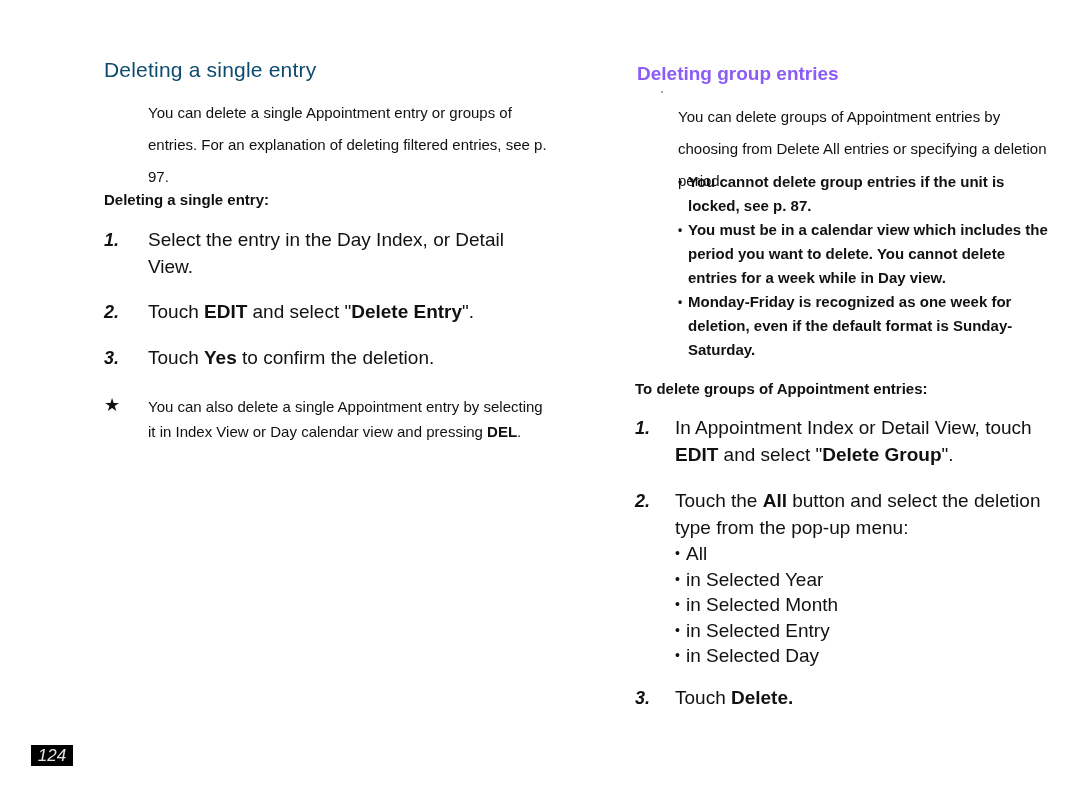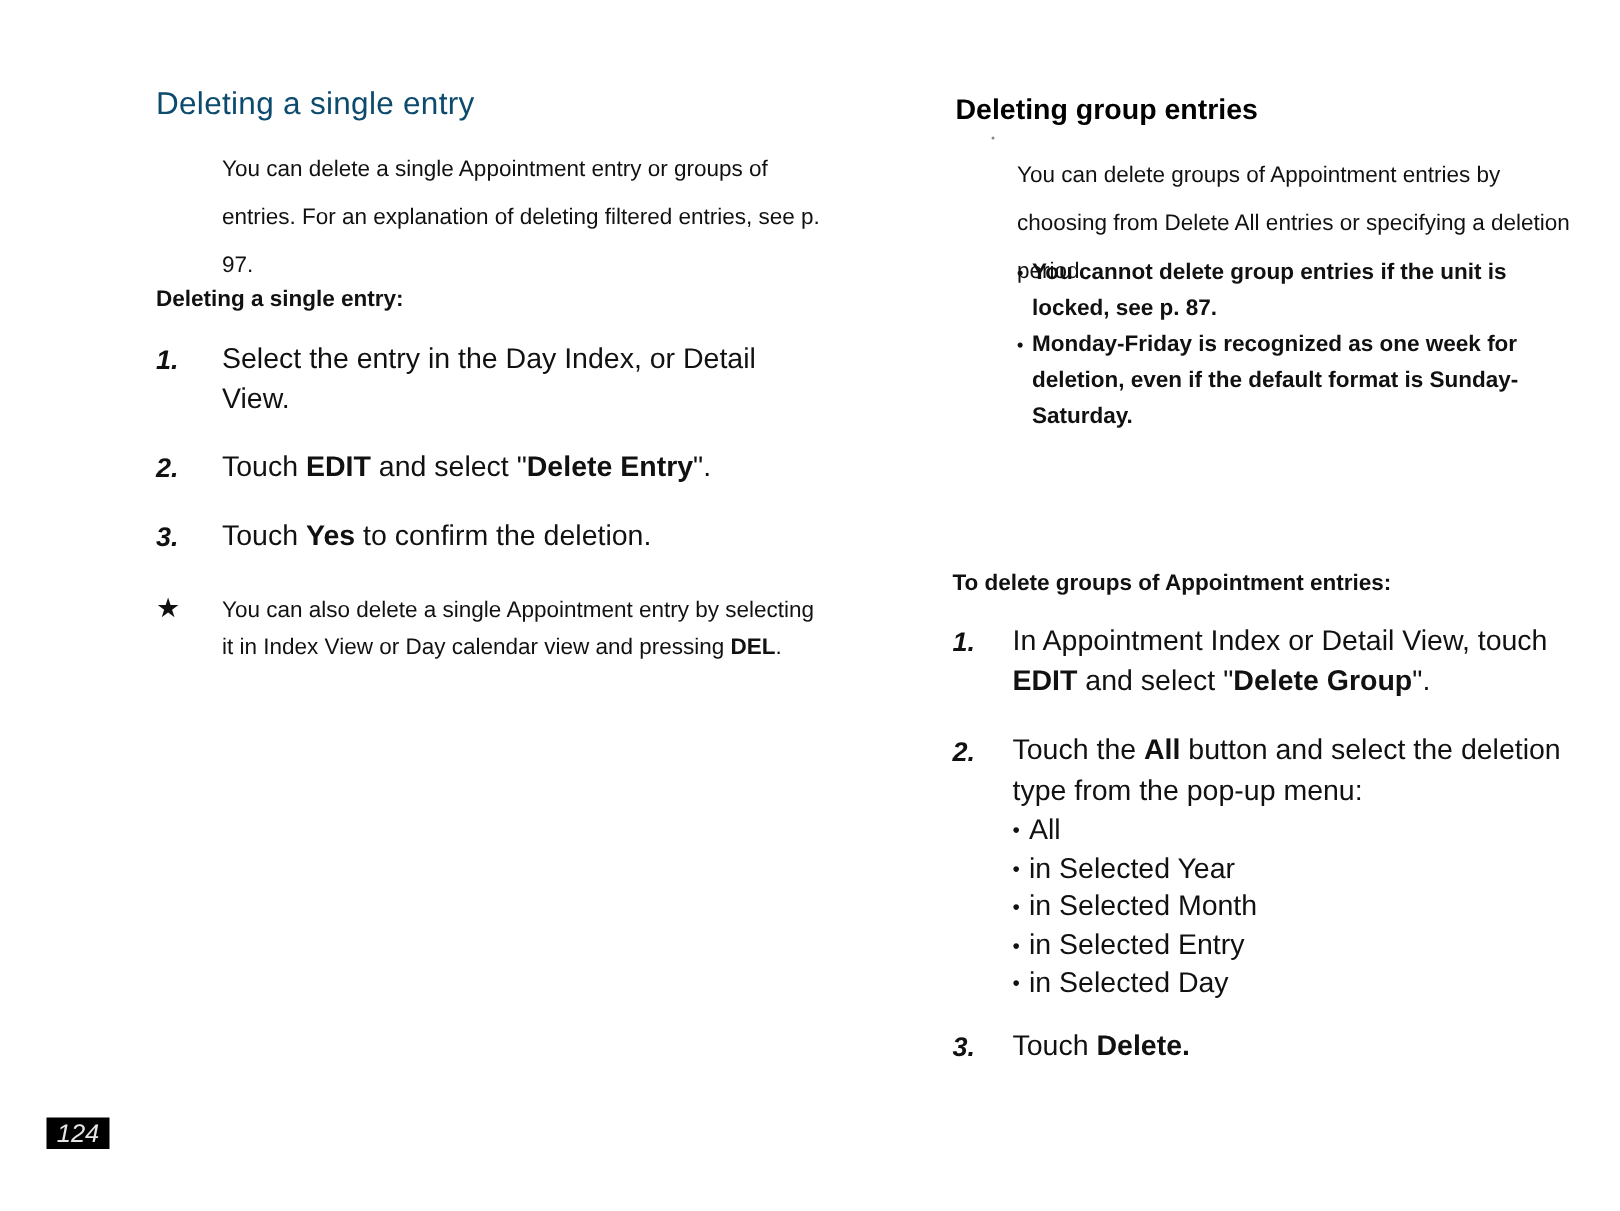--- a/index.html
+++ b/index.html
@@ -6,21 +6,21 @@
   body {
     width: 1080px; height: 807px; position: relative; overflow: hidden;
     font-family: "Liberation Sans", sans-serif; color: #111111;
   }
   .abs { position: absolute; }
   .h-left {
     left: 104px; top: 58px; font-size: 21px; color: #0c4a6e; font-weight: normal;
     letter-spacing: 0.2px; margin: 0;
   }
   .h-right {
-    left: 637px; top: 63px; font-size: 19px; color: #000000; font-weight: bold;
+    left: 637px; top: 63px; font-size: 19px; color: #8b5cf6; font-weight: bold;
     margin: 0;
   }
   .small { font-size: 15px; line-height: 32px; }
   .intro-left { left: 148px; top: 97px; width: 400px; }
   .sub-left { left: 104px; top: 191px; font-size: 15px; font-weight: bold; }
   .step { font-size: 19px; line-height: 27px; }
   .num { position: absolute; font-style: italic; font-weight: bold; font-size: 18px; }
   .step-text { position: absolute; }
   .note-star { left: 104px; top: 394px; font-size: 18px; }
   .note-text { left: 148px; top: 395px; width: 400px; font-size: 15px; line-height: 24.5px; }
@@ -72,20 +72,21 @@
 <span class="abs note-star">★</span>
 <div class="abs note-text"><span>You can also delete a single Appointment entry by selecting it in Index View or Day calendar view and pressing </span><b>DEL</b><span>.</span></div>
 
 <h2 class="abs h-right">Deleting group entries</h2>
 <div class="abs speck"></div>
 
 <div class="abs small intro-right">You can delete groups of Appointment entries by choosing from Delete All entries or specifying a deletion period.</div>
 
 <div class="abs bullets-right">
   <div class="bullet">You cannot delete group entries if the unit  is locked, see p. 87.</div>
+  <div class="bullet">You must be in a calendar view which includes the period you want to delete. You cannot delete entries for a week while in Day view.</div>
   <div class="bullet">Monday-Friday is recognized as one week for deletion, even if the default format is Sunday-Saturday.</div>
 </div>
 
 <div class="abs sub-right">To delete groups of Appointment entries:</div>
 
 <div class="abs step" style="left:635px; top:414px; width:420px; height:56px;">
   <span class="num" style="left:0; top:1px;">1.</span>
   <span class="step-text" style="left:40px; top:0; width:385px;"><span>In Appointment Index or Detail View, touch </span><b>EDIT</b><span> and select "</span><b>Delete Group</b><span>".</span></span>
 </div>
 

